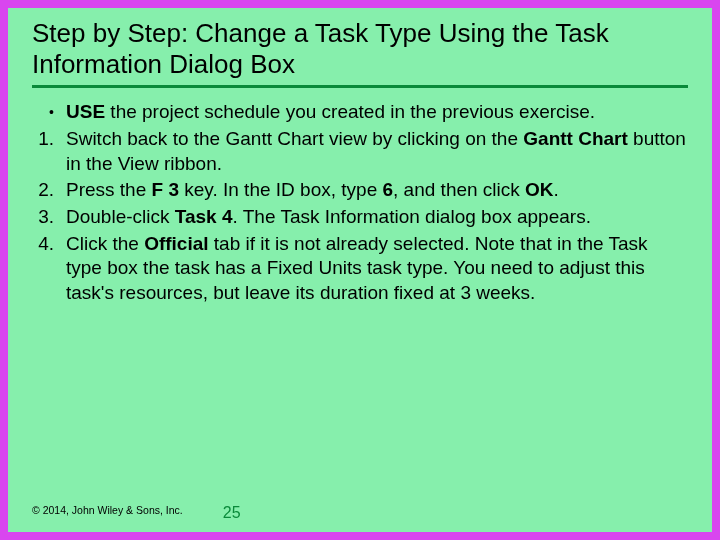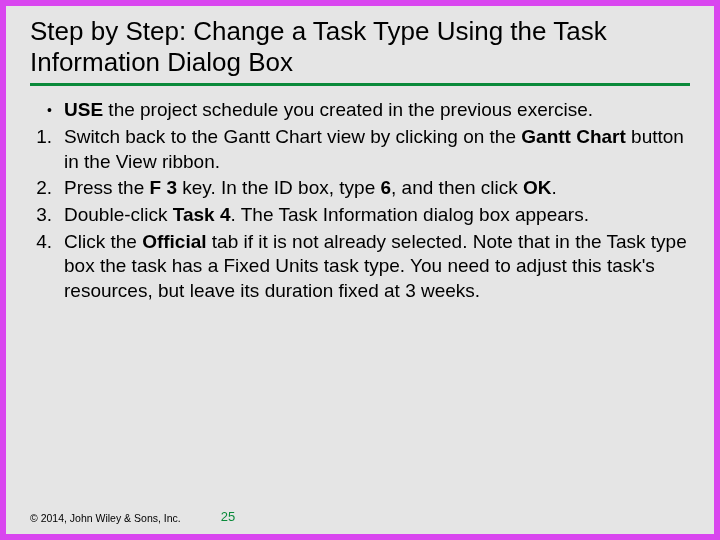--- a/index.html
+++ b/index.html
@@ -4,24 +4,24 @@
 <style>
   body {
     margin: 0;
     padding: 0;
     font-family: Arial, Helvetica, sans-serif;
     background: #fff;
   }
   .slide {
     width: 720px;
     height: 540px;
-    border: 6px solid #d946ef;
+    border: 8px solid #d946ef;
     box-sizing: border-box;
     position: relative;
-    background: #e5e5e5;
+    background: #86efac;
   }
   .content {
     padding: 10px 24px 0 24px;
   }
   .title {
     font-size: 26px;
     line-height: 1.18;
     color: #000;
     margin: 0 0 6px 0;
     font-weight: 400;
@@ -54,27 +54,27 @@
   .text {
     flex: 1;
   }
   .b { font-weight: 700; }
   .footer {
     position: absolute;
     bottom: 10px;
     left: 24px;
     right: 24px;
     display: flex;
-    align-items: flex-end;
+    align-items: flex-start;
     font-size: 10.5px;
     color: #000;
   }
   .footer-left { flex: 0 0 auto; padding-right: 40px;}
   .footer-mid { flex: 1 1 auto; }
-  .footer-right { flex: 0 0 auto; color: #0a8a3a; font-size: 13px; margin-top: 39px; }
+  .footer-right { flex: 0 0 auto; color: #0a8a3a; font-size: 16px; }
 </style>
 </head>
 <body>
 
 <div class="slide">
   <div class="content">
     <h1 class="title">Step by Step: Change a Task Type Using the Task Information Dialog Box</h1>
     <hr class="hr">
     <div class="list" id="list">
         <div class="row">

